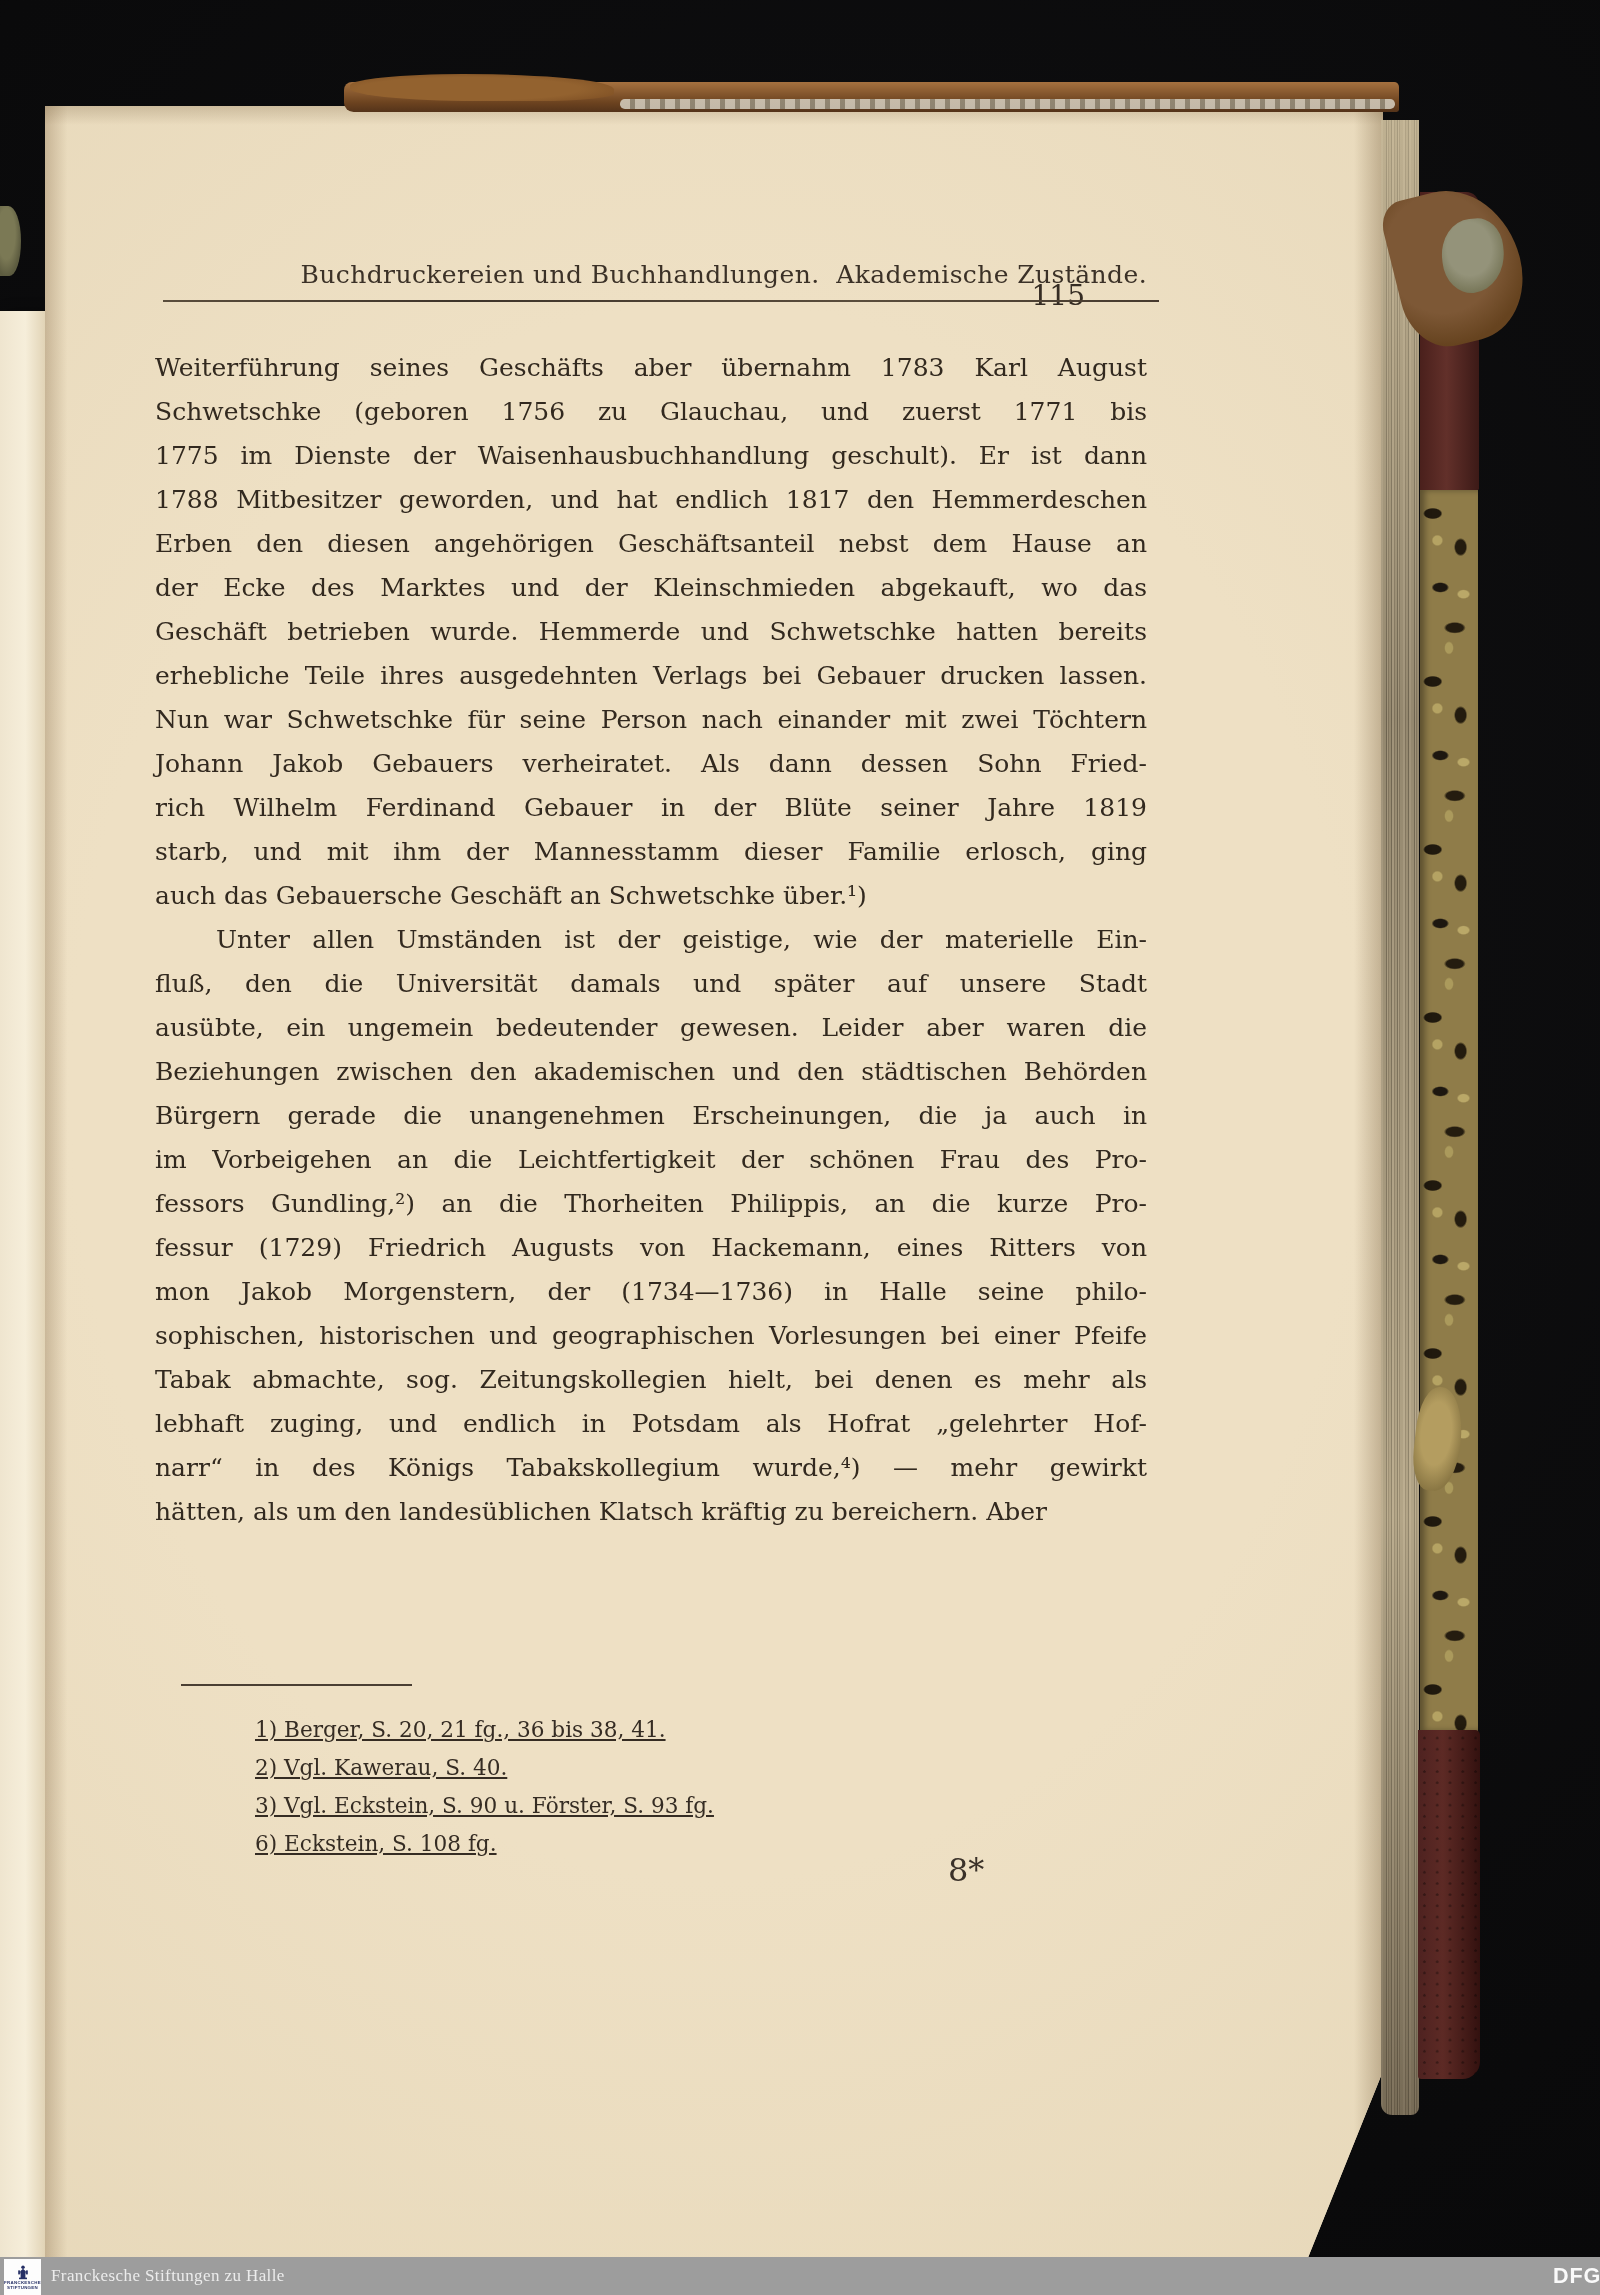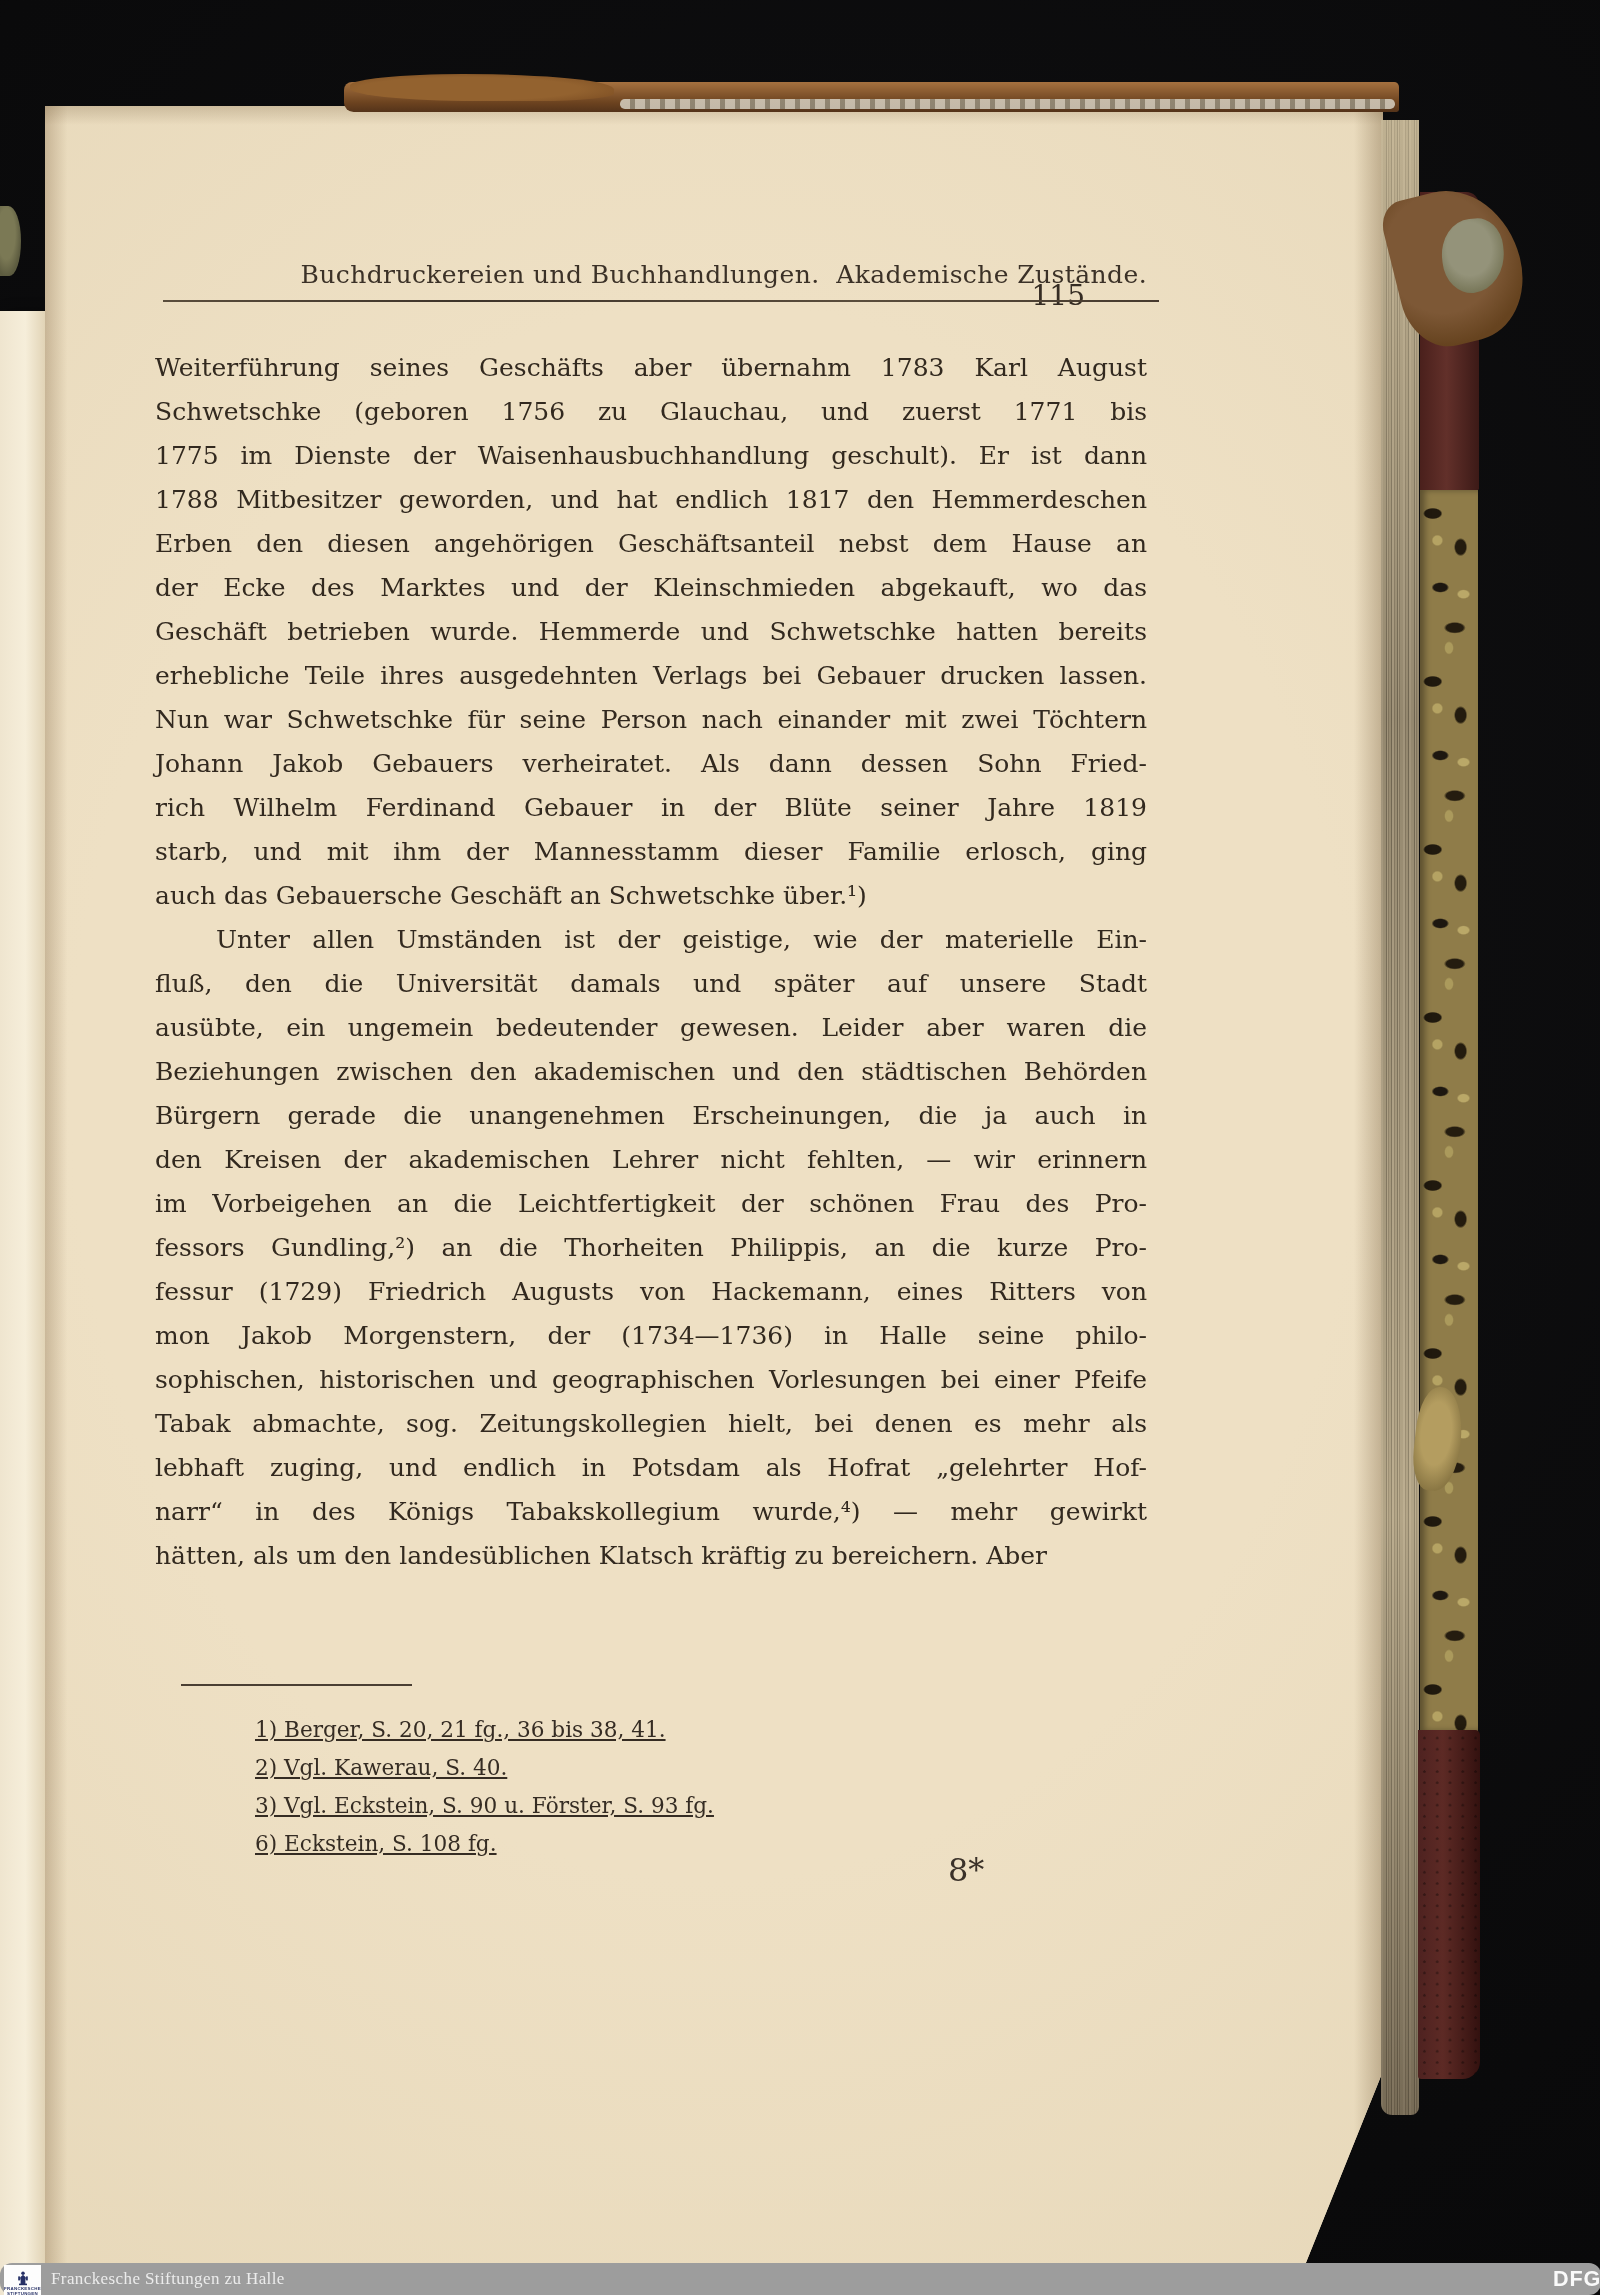--- a/index.html
+++ b/index.html
@@ -97,21 +97,21 @@
     background:linear-gradient(180deg,#a5713f,#6b421f 70%,#54331a);
     border-radius:8px 4.8px 2.4px 9.6px;}
   .top-leather::before{content:"";position:absolute;left:6.4px;top:-8px;width:264px;height:27px;
     background:radial-gradient(70% 70% at 45% 55%, #93622f 0 60%, #7a4c22 100%);
     border-radius:45% 60% 30% 50%;}
   .top-piping{position:absolute;left:620px;top:99px;width:775px;height:9.6px;
     background:repeating-linear-gradient(90deg,#d6d0c2 0 10.4px,#97907f 10.4px 15px);
     border-radius:4.8px;opacity:.85;}
 
   
-  .viewer-bar{position:absolute;left:0;bottom:0;width:100%;height:32px;background:#9d9d9d;z-index:9;border-radius:12px;}
+  .viewer-bar{position:absolute;left:0;bottom:0;width:100%;height:38px;background:#9d9d9d;z-index:9;}
   .provider-logo-box{position:absolute;left:4px;top:2.4px;width:37px;height:36px;background:#fdfdfd;
     display:flex;flex-direction:column;align-items:center;justify-content:center;gap:0.8px;}
   .logo-caption{display:flex;flex-direction:column;align-items:center;
     font-family:"Liberation Sans",sans-serif;font-weight:bold;font-size:4.4px;line-height:4.8px;
     letter-spacing:0.3px;color:#263066;}
   .provider-name{position:absolute;left:51px;top:50%;transform:translateY(-50%);
     color:#ececec;font-family:"Liberation Serif",serif;font-size:17px;letter-spacing:0.4px;}
   .dfg-logo{position:absolute;right:0;top:50%;transform:translateY(-50%);
     color:#fafafa;font-family:"Liberation Sans",sans-serif;font-weight:bold;
     font-size:21.6px;letter-spacing:0.8px;}
@@ -147,21 +147,20 @@
           <div class="textline">rich Wilhelm Ferdinand Gebauer in der Blüte seiner Jahre 1819</div>
           <div class="textline">starb, und mit ihm der Mannesstamm dieser Familie erlosch, ging</div>
           <div class="textline">auch das Gebauersche Geschäft an Schwetschke über.¹)</div>
         </div>
       <div class="para indent-first flush-last">
           <div class="textline">Unter allen Umständen ist der geistige, wie der materielle Ein-</div>
           <div class="textline">fluß, den die Universität damals und später auf unsere Stadt</div>
           <div class="textline">ausübte, ein ungemein bedeutender gewesen. Leider aber waren die</div>
           <div class="textline">Beziehungen zwischen den akademischen und den städtischen Behörden</div>
           <div class="textline">Bürgern gerade die unangenehmen Erscheinungen, die ja auch in</div>
-          <div class="textline">den Kreisen der akademischen Lehrer nicht fehlten, — wir erinnern</div>
           <div class="textline">im Vorbeigehen an die Leichtfertigkeit der schönen Frau des Pro-</div>
           <div class="textline">fessors Gundling,²) an die Thorheiten Philippis, an die kurze Pro-</div>
           <div class="textline">fessur (1729) Friedrich Augusts von Hackemann, eines Ritters von</div>
           <div class="textline">mon Jakob Morgenstern, der (1734—1736) in Halle seine philo-</div>
           <div class="textline">sophischen, historischen und geographischen Vorlesungen bei einer Pfeife</div>
           <div class="textline">Tabak abmachte, sog. Zeitungskollegien hielt, bei denen es mehr als</div>
           <div class="textline">lebhaft zuging, und endlich in Potsdam als Hofrat „gelehrter Hof-</div>
           <div class="textline">narr“ in des Königs Tabakskollegium wurde,⁴) — mehr gewirkt</div>
           <div class="textline">hätten, als um den landesüblichen Klatsch kräftig zu bereichern. Aber</div>
         </div>

